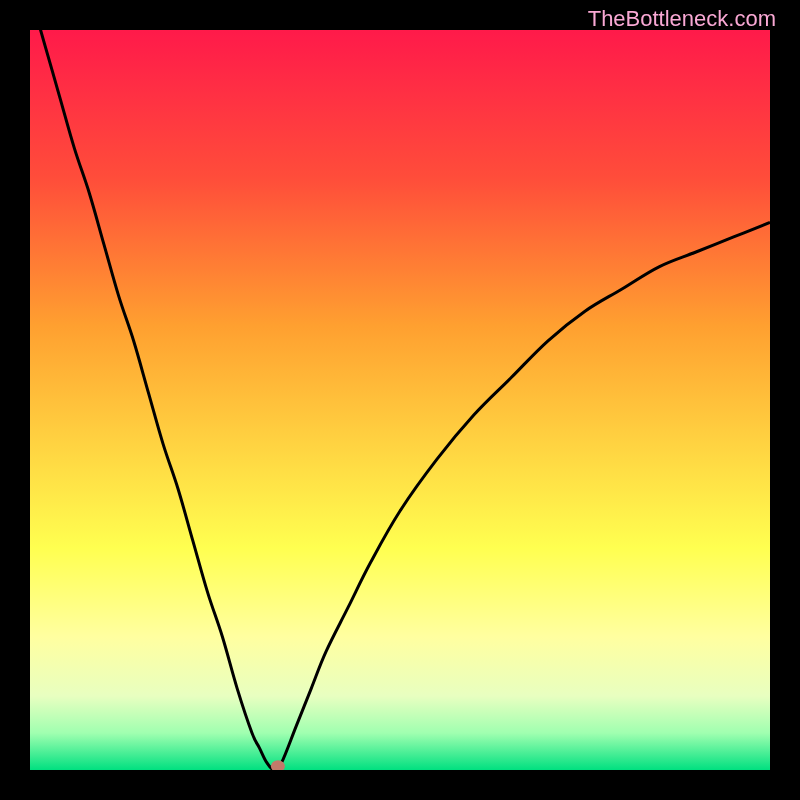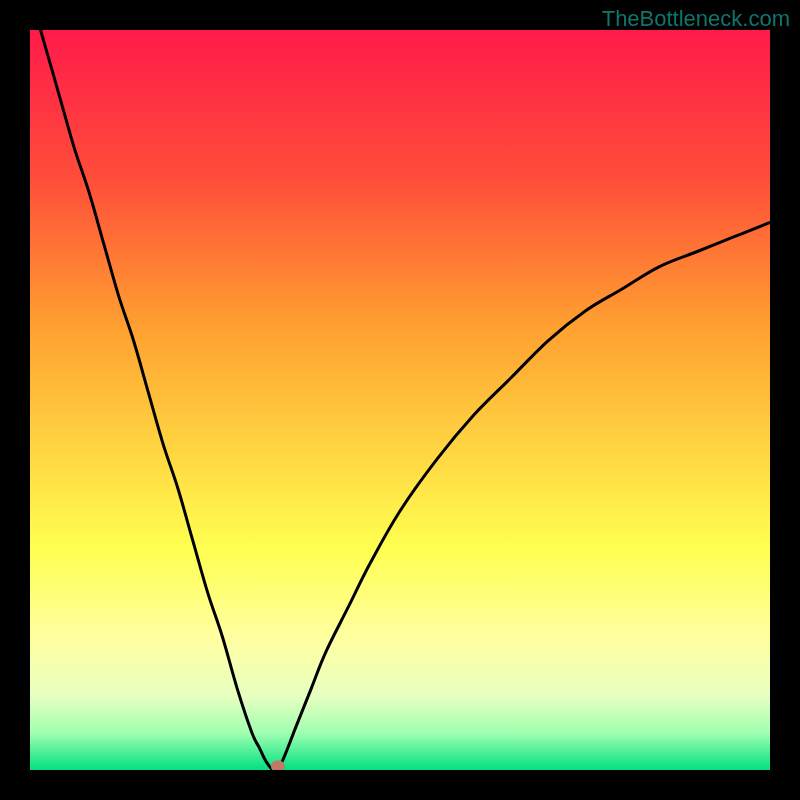--- a/index.html
+++ b/index.html
@@ -7,22 +7,22 @@
     padding: 0;
     width: 800px;
     height: 800px;
     background: #000;
     position: relative;
     font-family: Arial, sans-serif;
   }
   .watermark {
     position: absolute;
     top: 6px;
-    right: 10px;
-    color: #0f766e;
+    right: 24px;
+    color: #f9a8d4;
     font-size: 22px;
     font-weight: 500;
     z-index: 10;
   }
   .chart-container {
     position: absolute;
     top: 30px;
     left: 30px;
     width: 740px;
     height: 740px;

